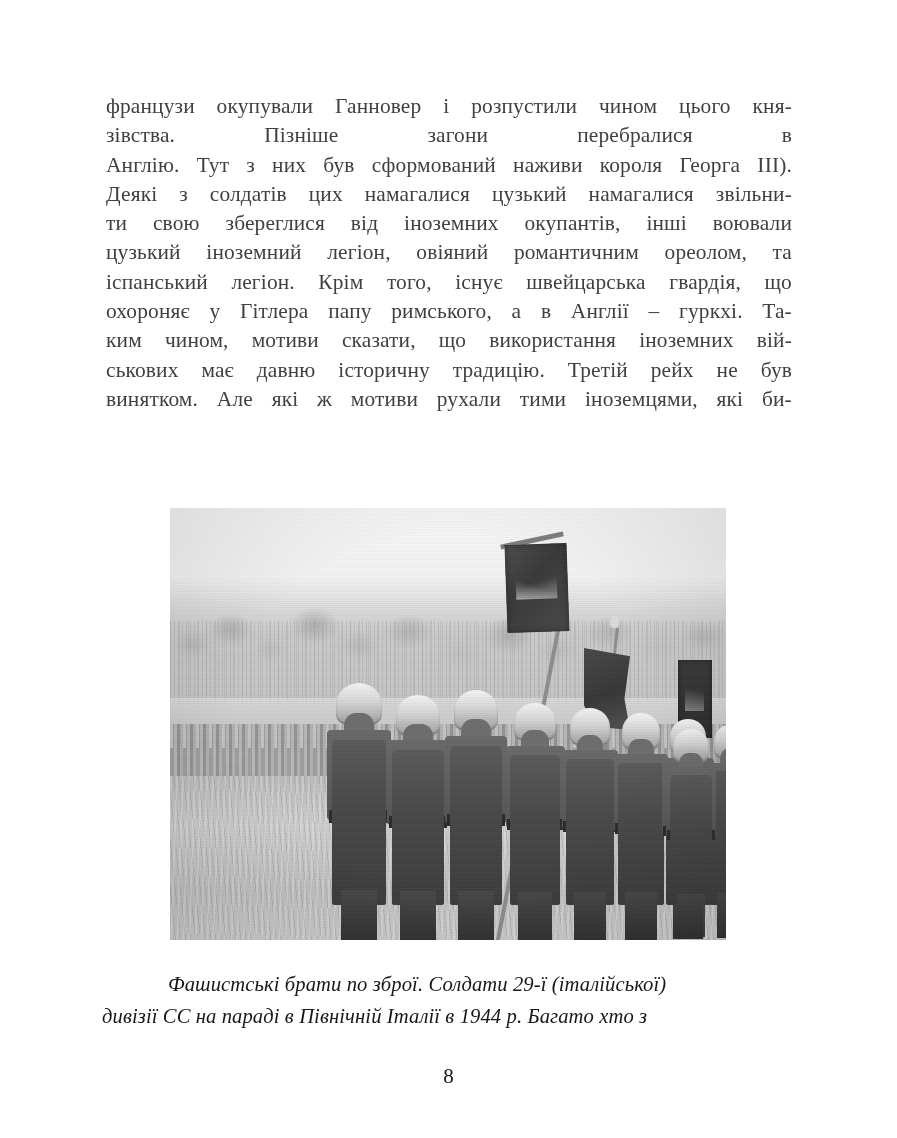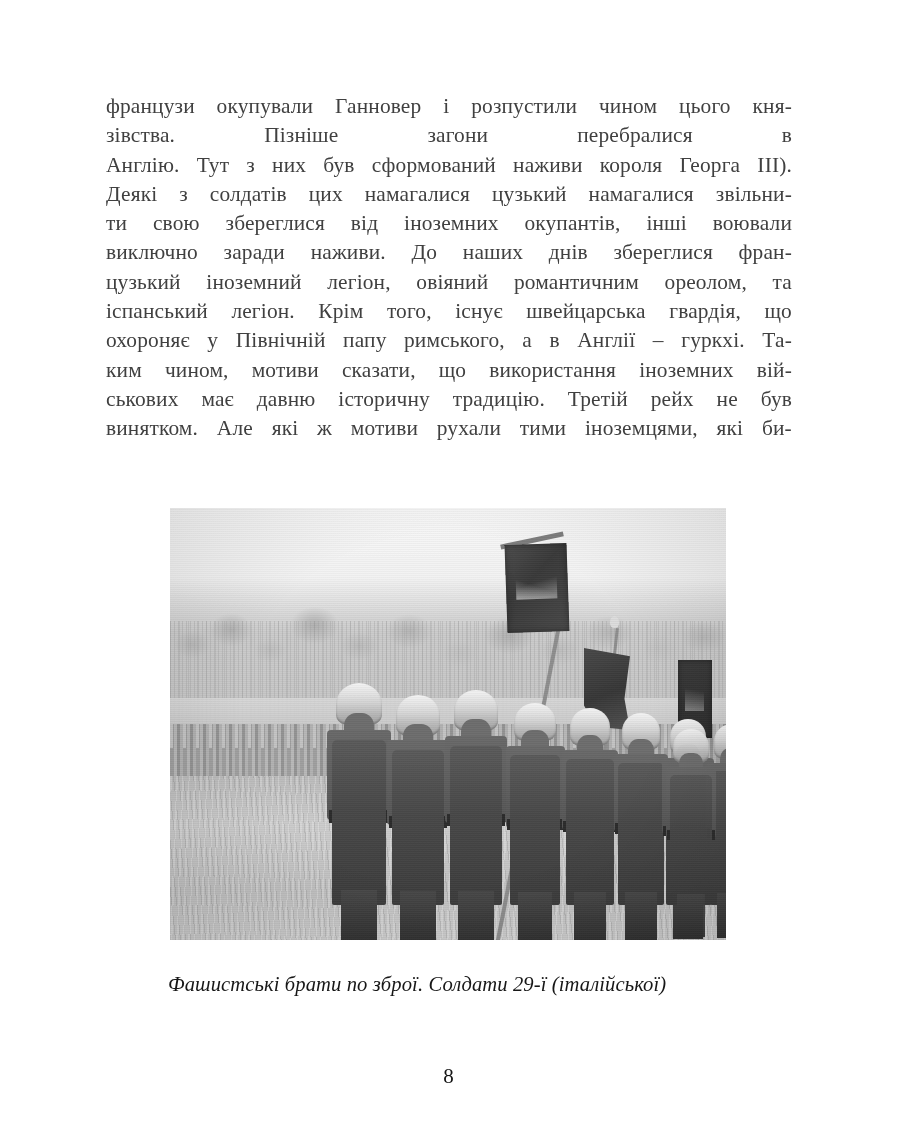--- a/index.html
+++ b/index.html
@@ -351,30 +351,20 @@
       <span>ти</span>
       <span>свою</span>
       <span>збереглися</span>
       <span>від</span>
       <span>іноземних</span>
       <span>окупантів,</span>
       <span>інші</span>
       <span>воювали</span>
     </span>
 
-    <span class="tline just">
-      <span>виключно</span>
-      <span>заради</span>
-      <span>наживи.</span>
-      <span>До</span>
-      <span>наших</span>
-      <span>днів</span>
-      <span>збереглися</span>
-      <span>фран-</span>
-    </span>
 
     <span class="tline just">
       <span>цузький</span>
       <span>іноземний</span>
       <span>легіон,</span>
       <span>овіяний</span>
       <span>романтичним</span>
       <span>ореолом,</span>
       <span>та</span>
     </span>
@@ -386,21 +376,21 @@
       <span>того,</span>
       <span>існує</span>
       <span>швейцарська</span>
       <span>гвардія,</span>
       <span>що</span>
     </span>
 
     <span class="tline just">
       <span>охороняє</span>
       <span>у</span>
-      <span>Північній</span>
+      <span>Гітлера</span>
       <span>папу</span>
       <span>римського,</span>
       <span>а</span>
       <span>в</span>
       <span>Англії</span>
       <span>–</span>
       <span>гуркхі.</span>
       <span>Та-</span>
     </span>
 
@@ -543,17 +533,18 @@
         <div class="sd-legs"></div>
       </div>
 
       <div class="ph-grain"></div>
       <div class="ph-vignette"></div>
     </div>
   </div>
 
   <div class="caption">
     <span class="cap-line cap-line-1">Фашистські брати по зброї. Солдати 29-ї (італійської)</span>
+    <span class="cap-line">дивізії СС на параді в Північній Італії в 1944 р. Багато хто з</span>
   </div>
 
   <div class="folio">8</div>
 
 </div>
 
 </body></html>

